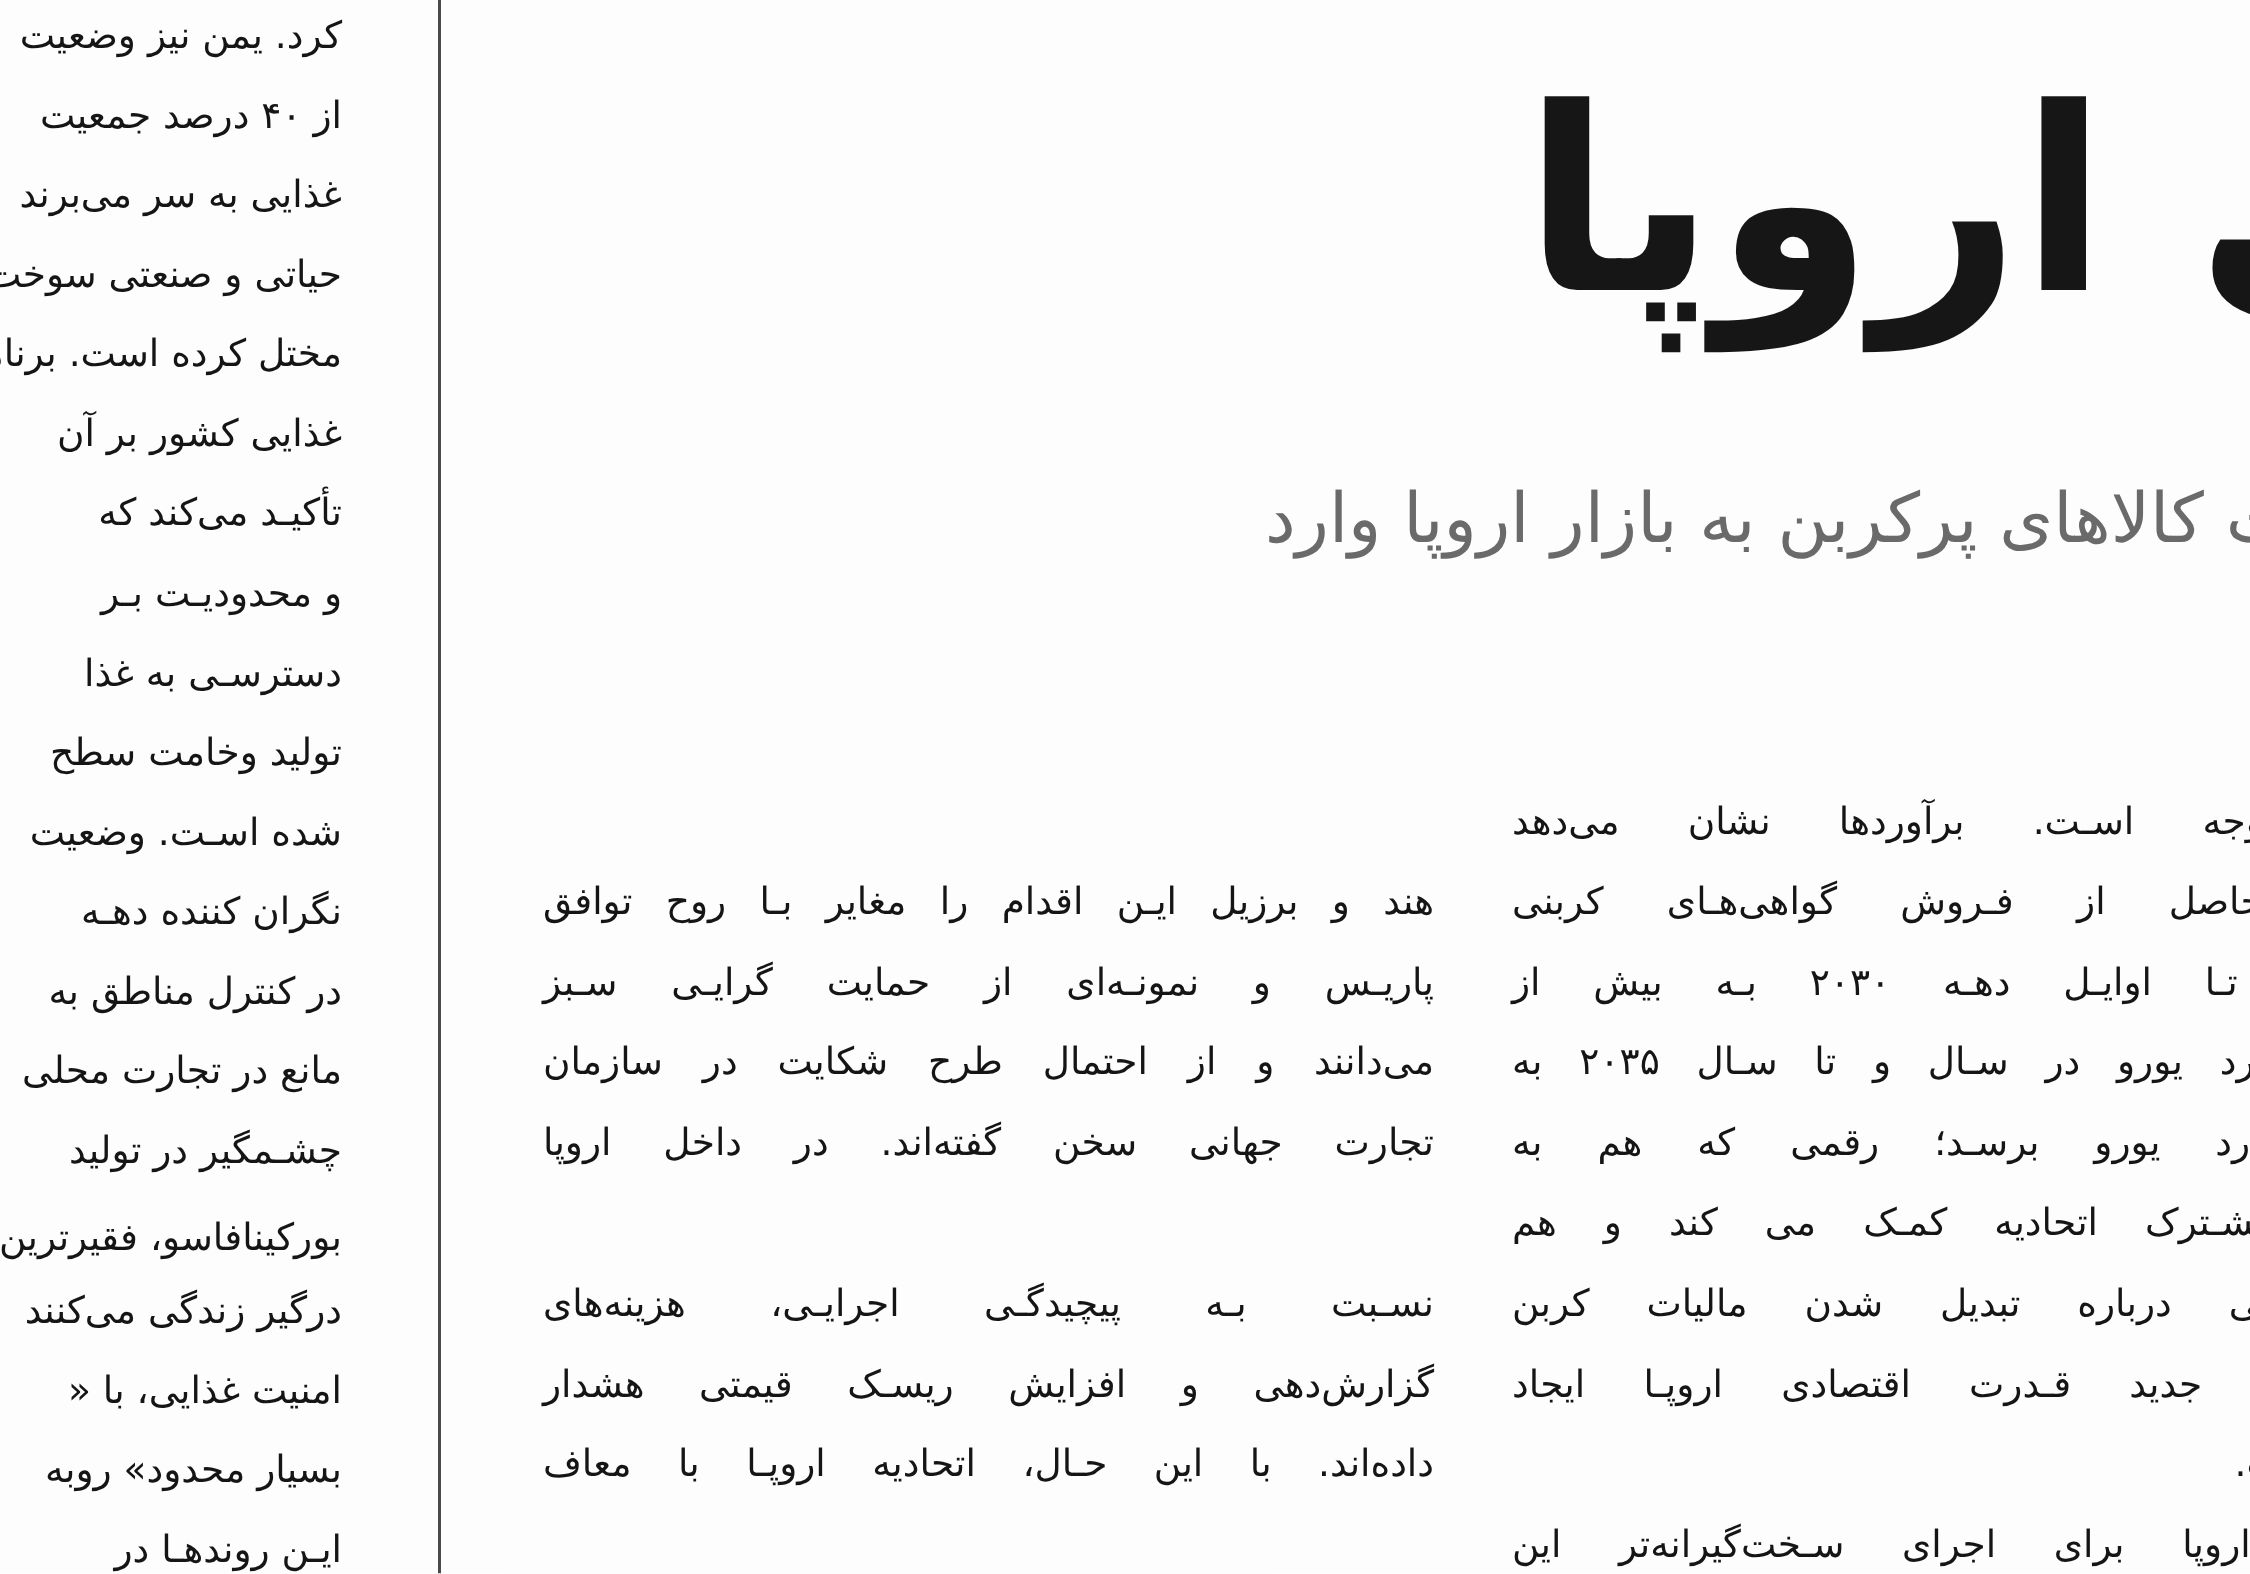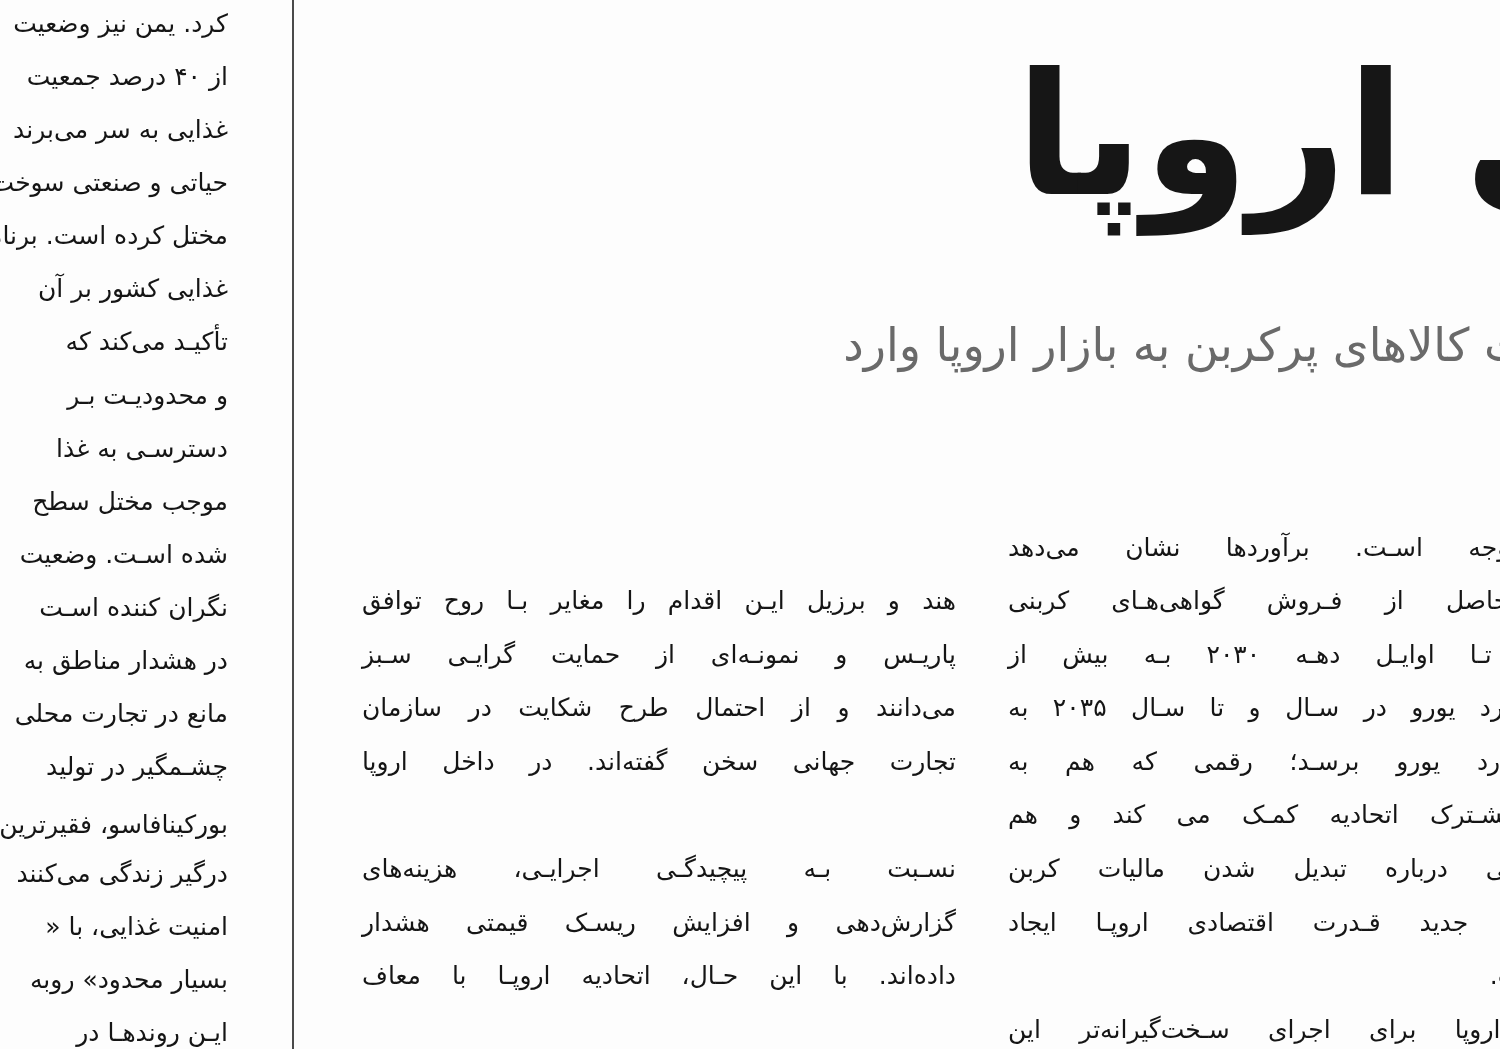--- a/index.html
+++ b/index.html
@@ -116,24 +116,24 @@
     <div class="col-left">
       <div class="line" style="top:8px">کرد. یمن نیز وضعیت</div>
       <div class="line" style="top:61px">از ۴۰ درصد جمعیت</div>
       <div class="line" style="top:114px">غذایی به سر می‌برند</div>
       <div class="line" style="top:167px">حیاتی و صنعتی سوخت</div>
       <div class="line" style="top:220px">مختل کرده است. برنامه</div>
       <div class="line" style="top:273px">غذایی کشور بر آن</div>
       <div class="line" style="top:326px">تأکیـد می‌کند که</div>
       <div class="line" style="top:380px">و محدودیـت بـر</div>
       <div class="line" style="top:433px">دسترسـی به غذا</div>
-      <div class="line" style="top:486px">موجب مختل سطح</div>
+      <div class="line" style="top:486px">تولید وخامت سطح</div>
       <div class="line" style="top:539px">شده اسـت. وضعیت</div>
-      <div class="line" style="top:592px">نگران کننده اسـت</div>
-      <div class="line" style="top:645px">در هشدار مناطق به</div>
+      <div class="line" style="top:592px">نگران کننده دهـه</div>
+      <div class="line" style="top:645px">در کنترل مناطق به</div>
       <div class="line" style="top:698px">مانع در تجارت محلی</div>
       <div class="line" style="top:751px">چشـمگیر در تولید</div>
       <div class="line" style="top:809px">بورکینافاسو، فقیرترین</div>
       <div class="line" style="top:858px">درگیر زندگی می‌کنند</div>
       <div class="line" style="top:911px">امنیت غذایی، با «</div>
       <div class="line" style="top:964px">بسیار محدود» روبه</div>
       <div class="line" style="top:1017px">ایـن روندهـا در</div>
     </div>
   </div>
 

